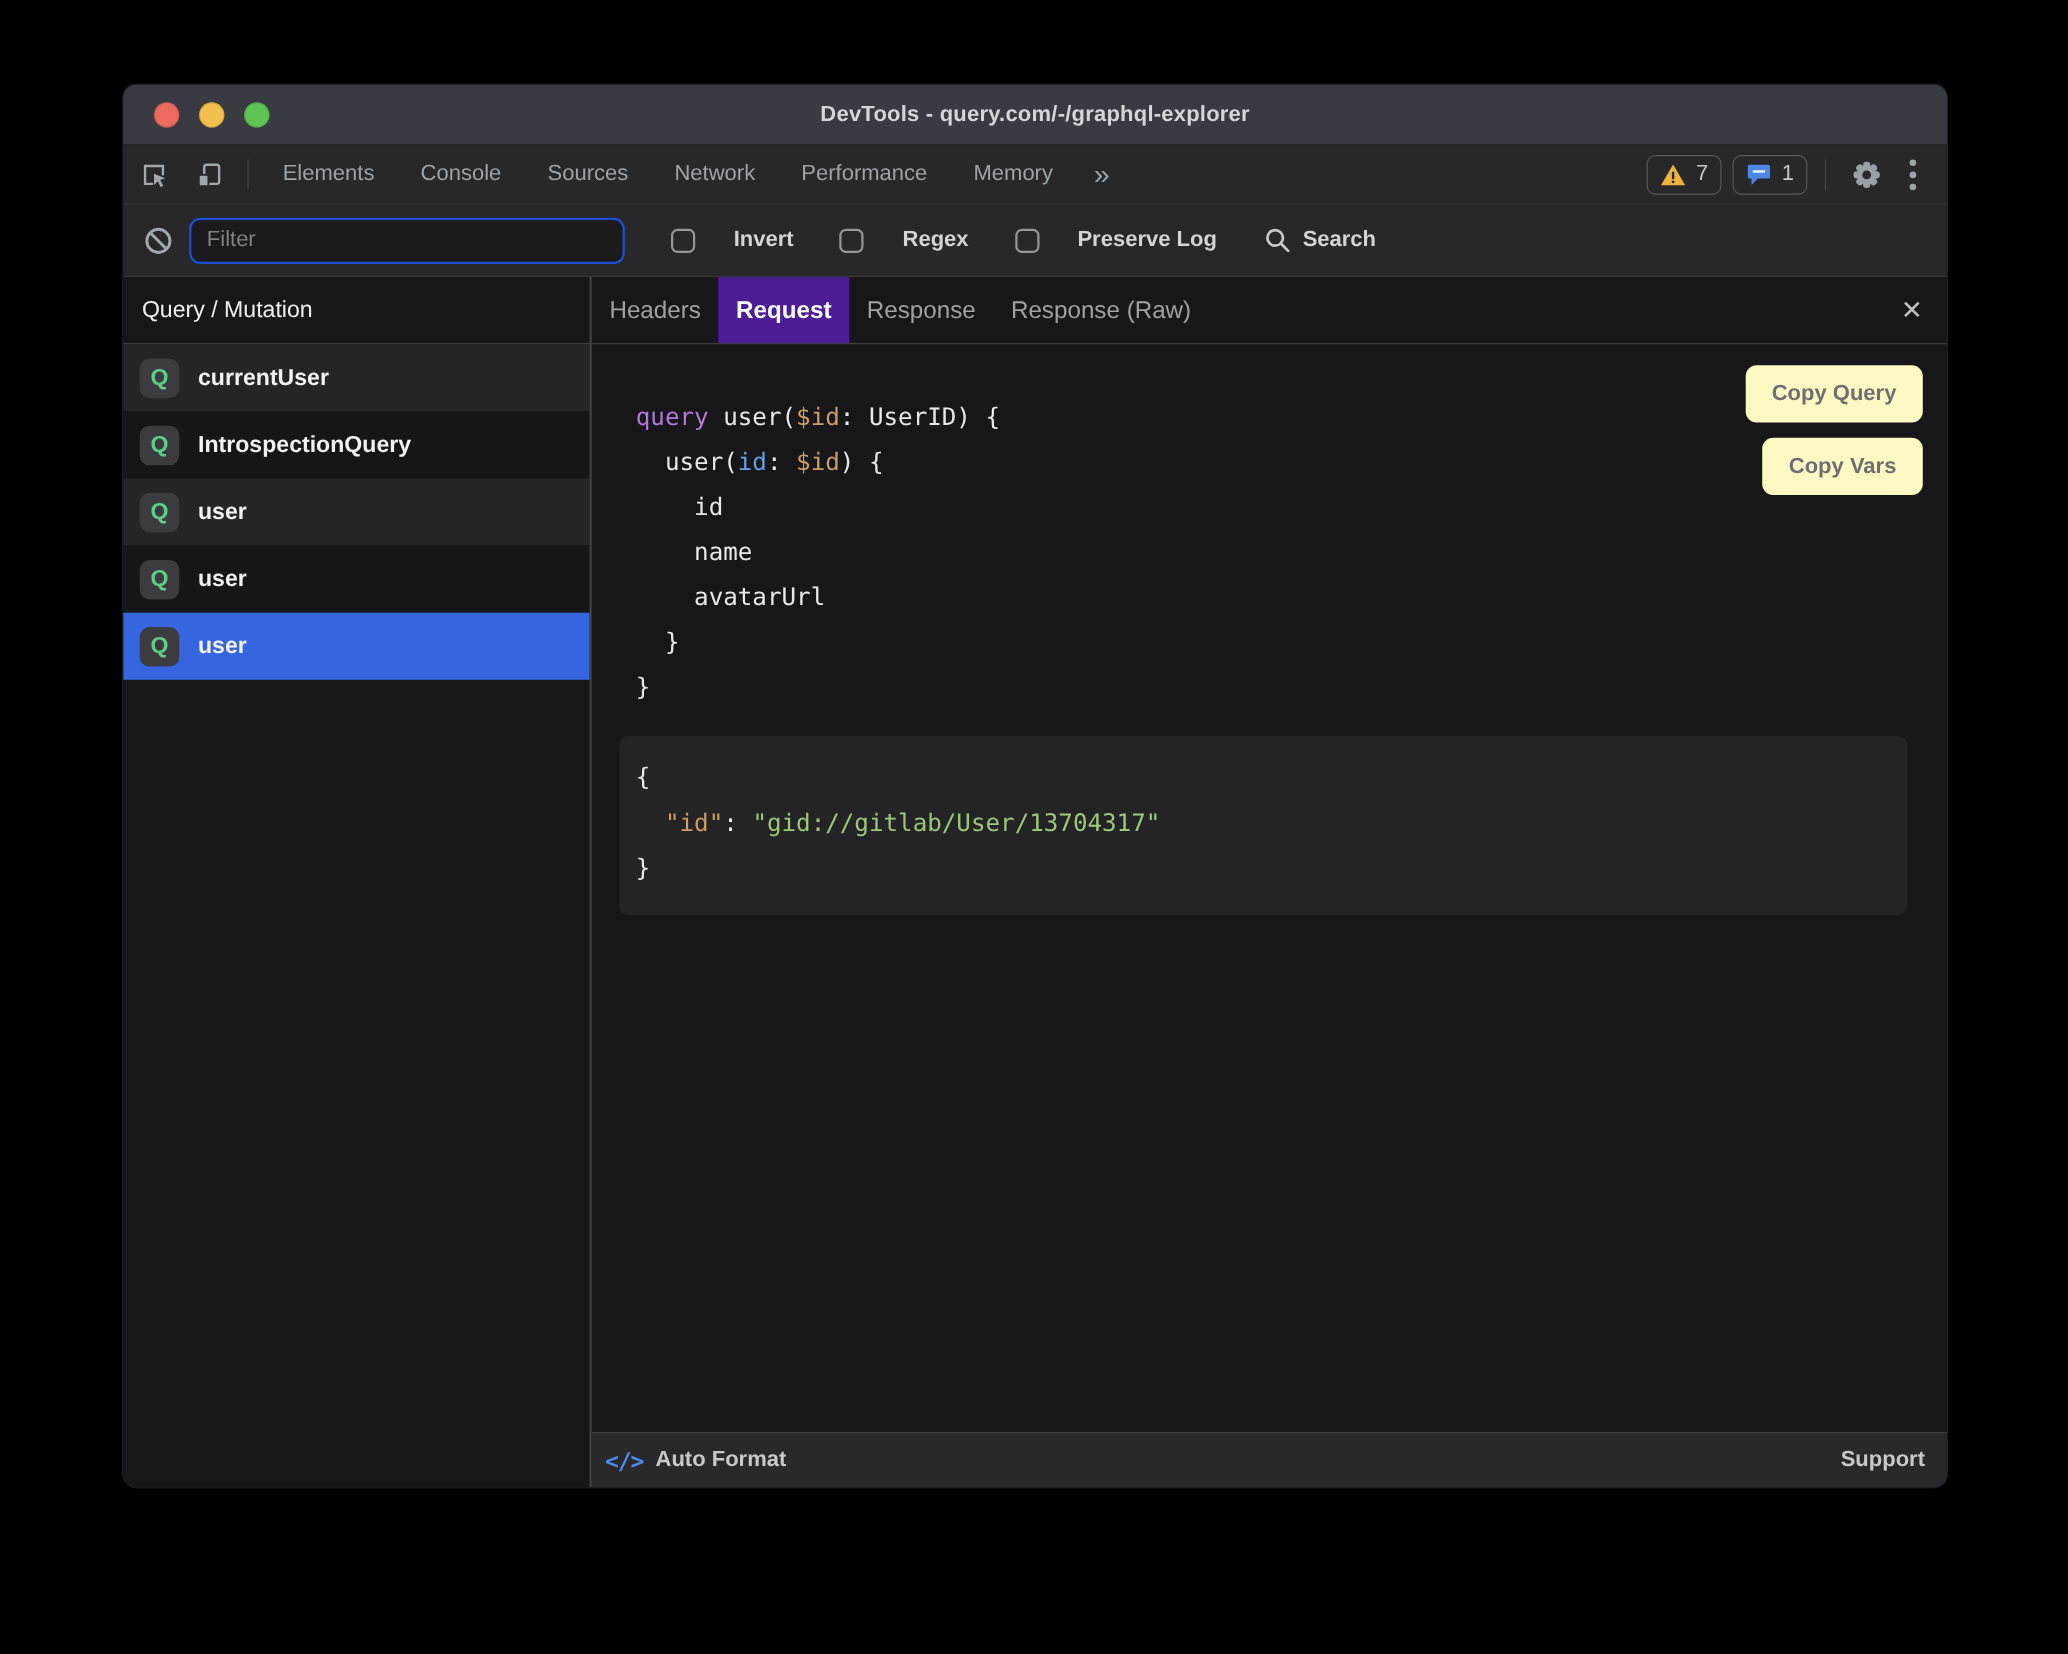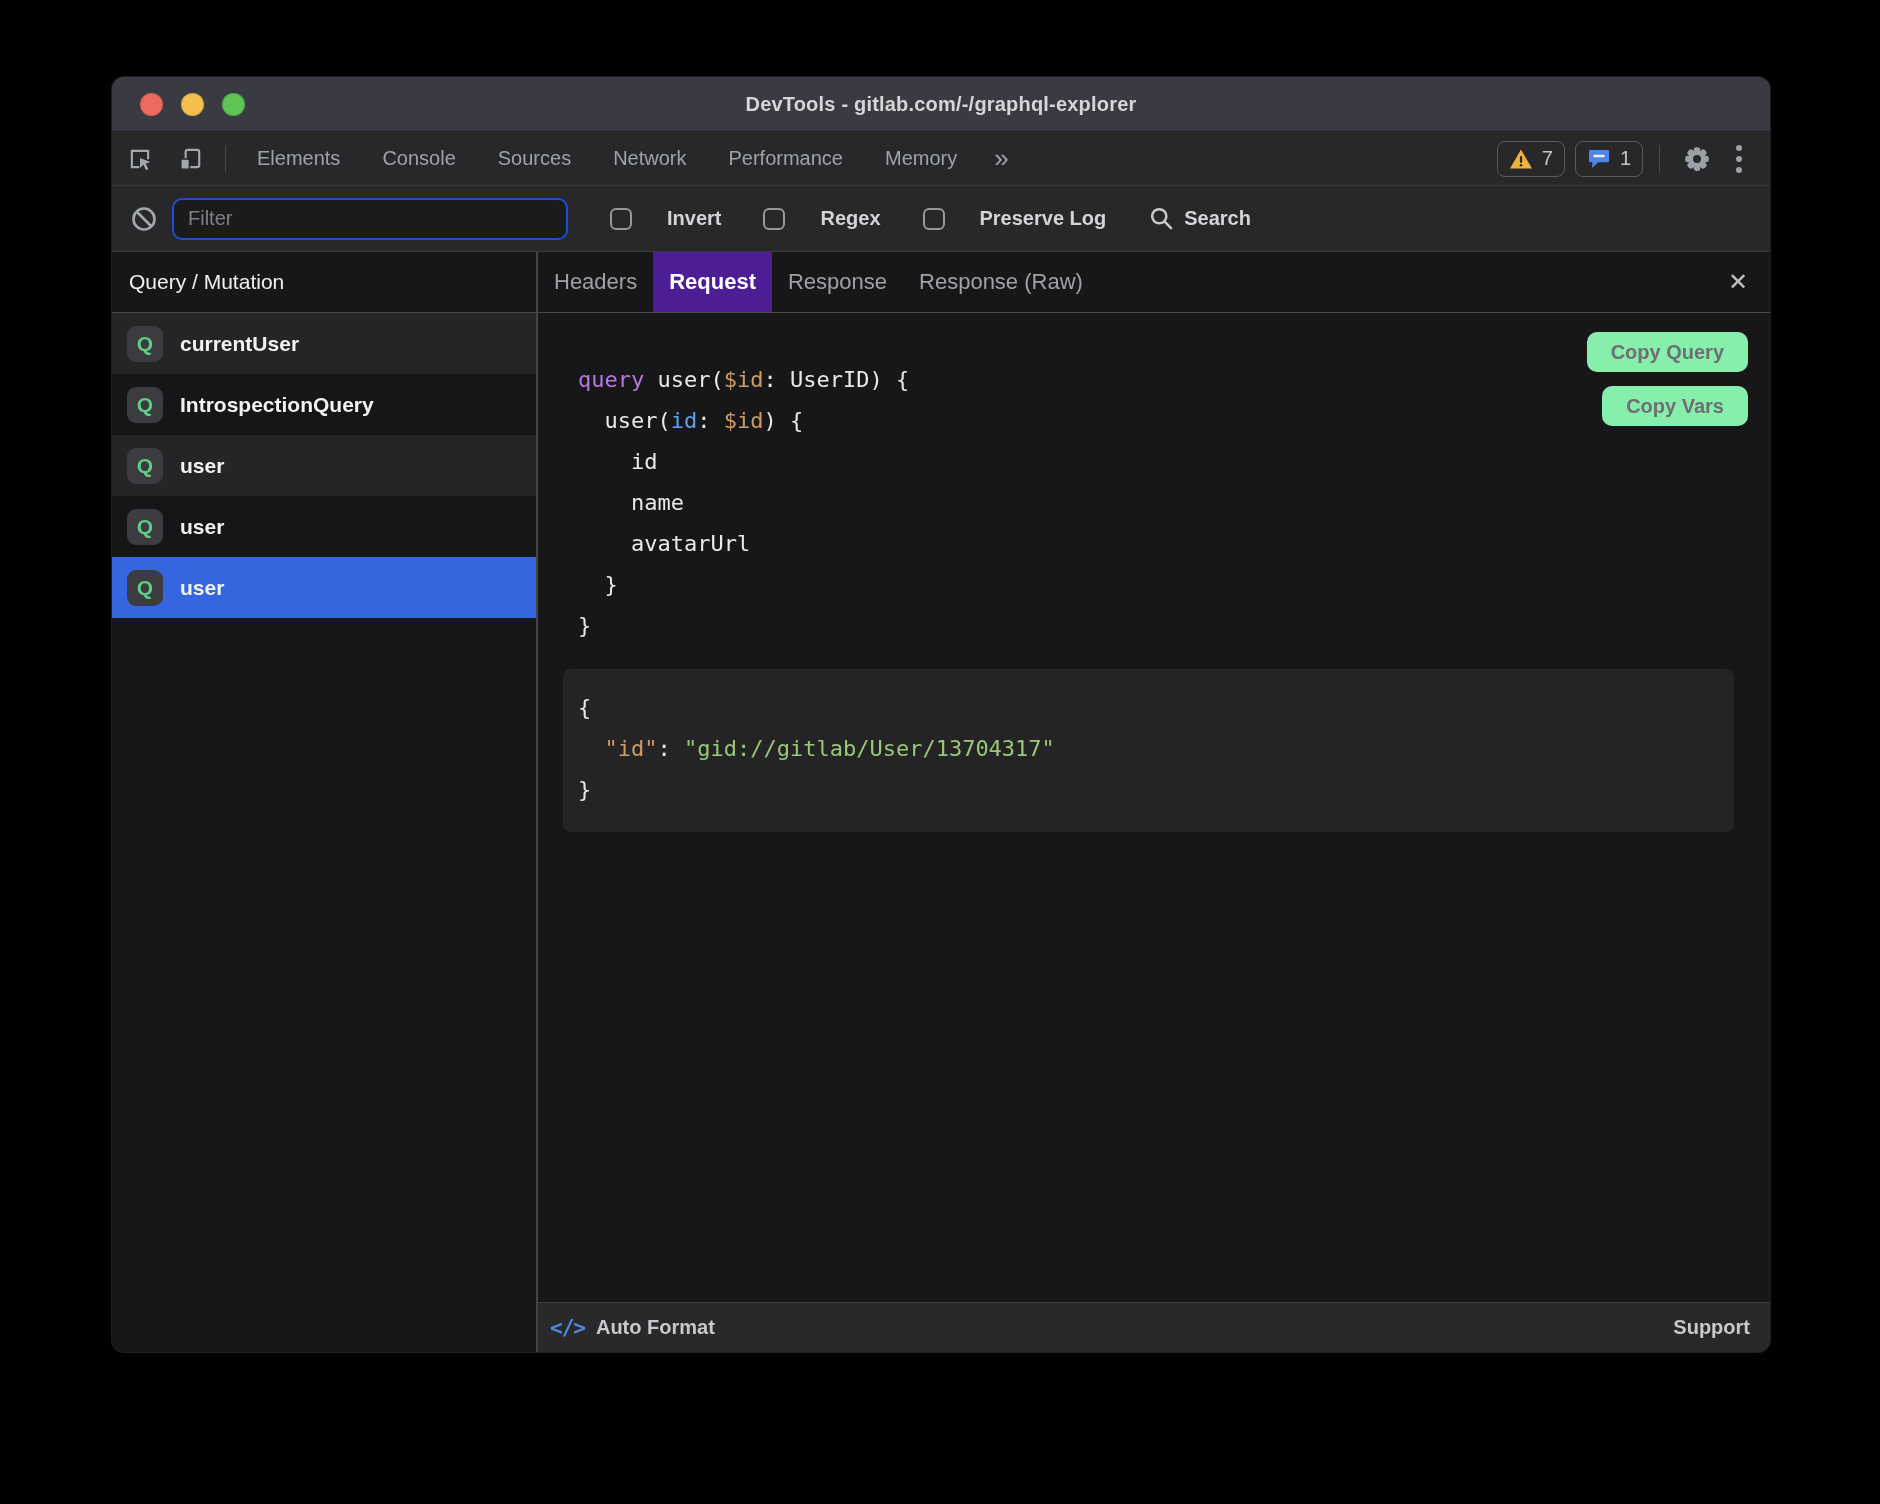--- a/index.html
+++ b/index.html
@@ -129,22 +129,22 @@
   .code-line { font-family: "DejaVu Sans Mono", monospace; font-size: 22px; line-height: 41px; white-space: pre; color: #e9e9eb; }
   .tok-plain { color: #e9e9eb; }
   .tok-kw { color: #b579dd; }
   .tok-var { color: #cf9c63; }
   .tok-arg { color: #61a1e6; }
   .tok-key { color: #cf9c63; }
   .tok-str { color: #9bc877; }
 
   .copy-stack { position: absolute; top: 19px; right: 22px; display: flex; flex-direction: column; align-items: flex-end; gap: 14px; }
   .copy-btn {
-    background: #86efac; color: #6e6e73; font-size: 20px; font-weight: bold;
-    border: none; border-radius: 10px; height: 40px; padding: 0 24px;
+    background: #fef9c3; color: #6e6e73; font-size: 20px; font-weight: bold;
+    border: none; border-radius: 10px; height: 52px; padding: 0 24px;
     font-family: "Liberation Sans", sans-serif; cursor: pointer; white-space: nowrap;
   }
 
   .vars-box {
     margin-top: 23px; margin-left: -15px; width: calc(100% - 3px);
     background: #242427; border-radius: 8px;
     padding: 18px 15px 18px 15px; min-height: 163px;
   }
 
   
@@ -161,21 +161,21 @@
 <body>
 
 <div class="window">
 
   <div class="titlebar">
     <div class="traffic">
       <span class="light red"></span>
       <span class="light yellow"></span>
       <span class="light green"></span>
     </div>
-    <span class="title-text">DevTools - gitlab.com/-/graphql-explorer</span>
+    <span class="title-text">DevTools - query.com/-/graphql-explorer</span>
   </div>
 
   <div class="toolbar">
     <span class="tool-icon-btn" style="padding-left:15px;">
       <svg width="26" height="26" viewBox="0 0 24 24">
         <path d="M4.5 4.5 h15 v7" fill="none" stroke="#a2a7ad" stroke-width="2" stroke-linecap="round"></path>
         <path d="M4.5 4.5 v15 h6" fill="none" stroke="#a2a7ad" stroke-width="2" stroke-linecap="round"></path>
         <path d="M12 11 L21.5 14.8 L17.2 16.3 L19.8 21.2 L17.6 22.3 L15.2 17.4 L12 20.4 Z" fill="#a2a7ad"></path>
       </svg>
     </span>

